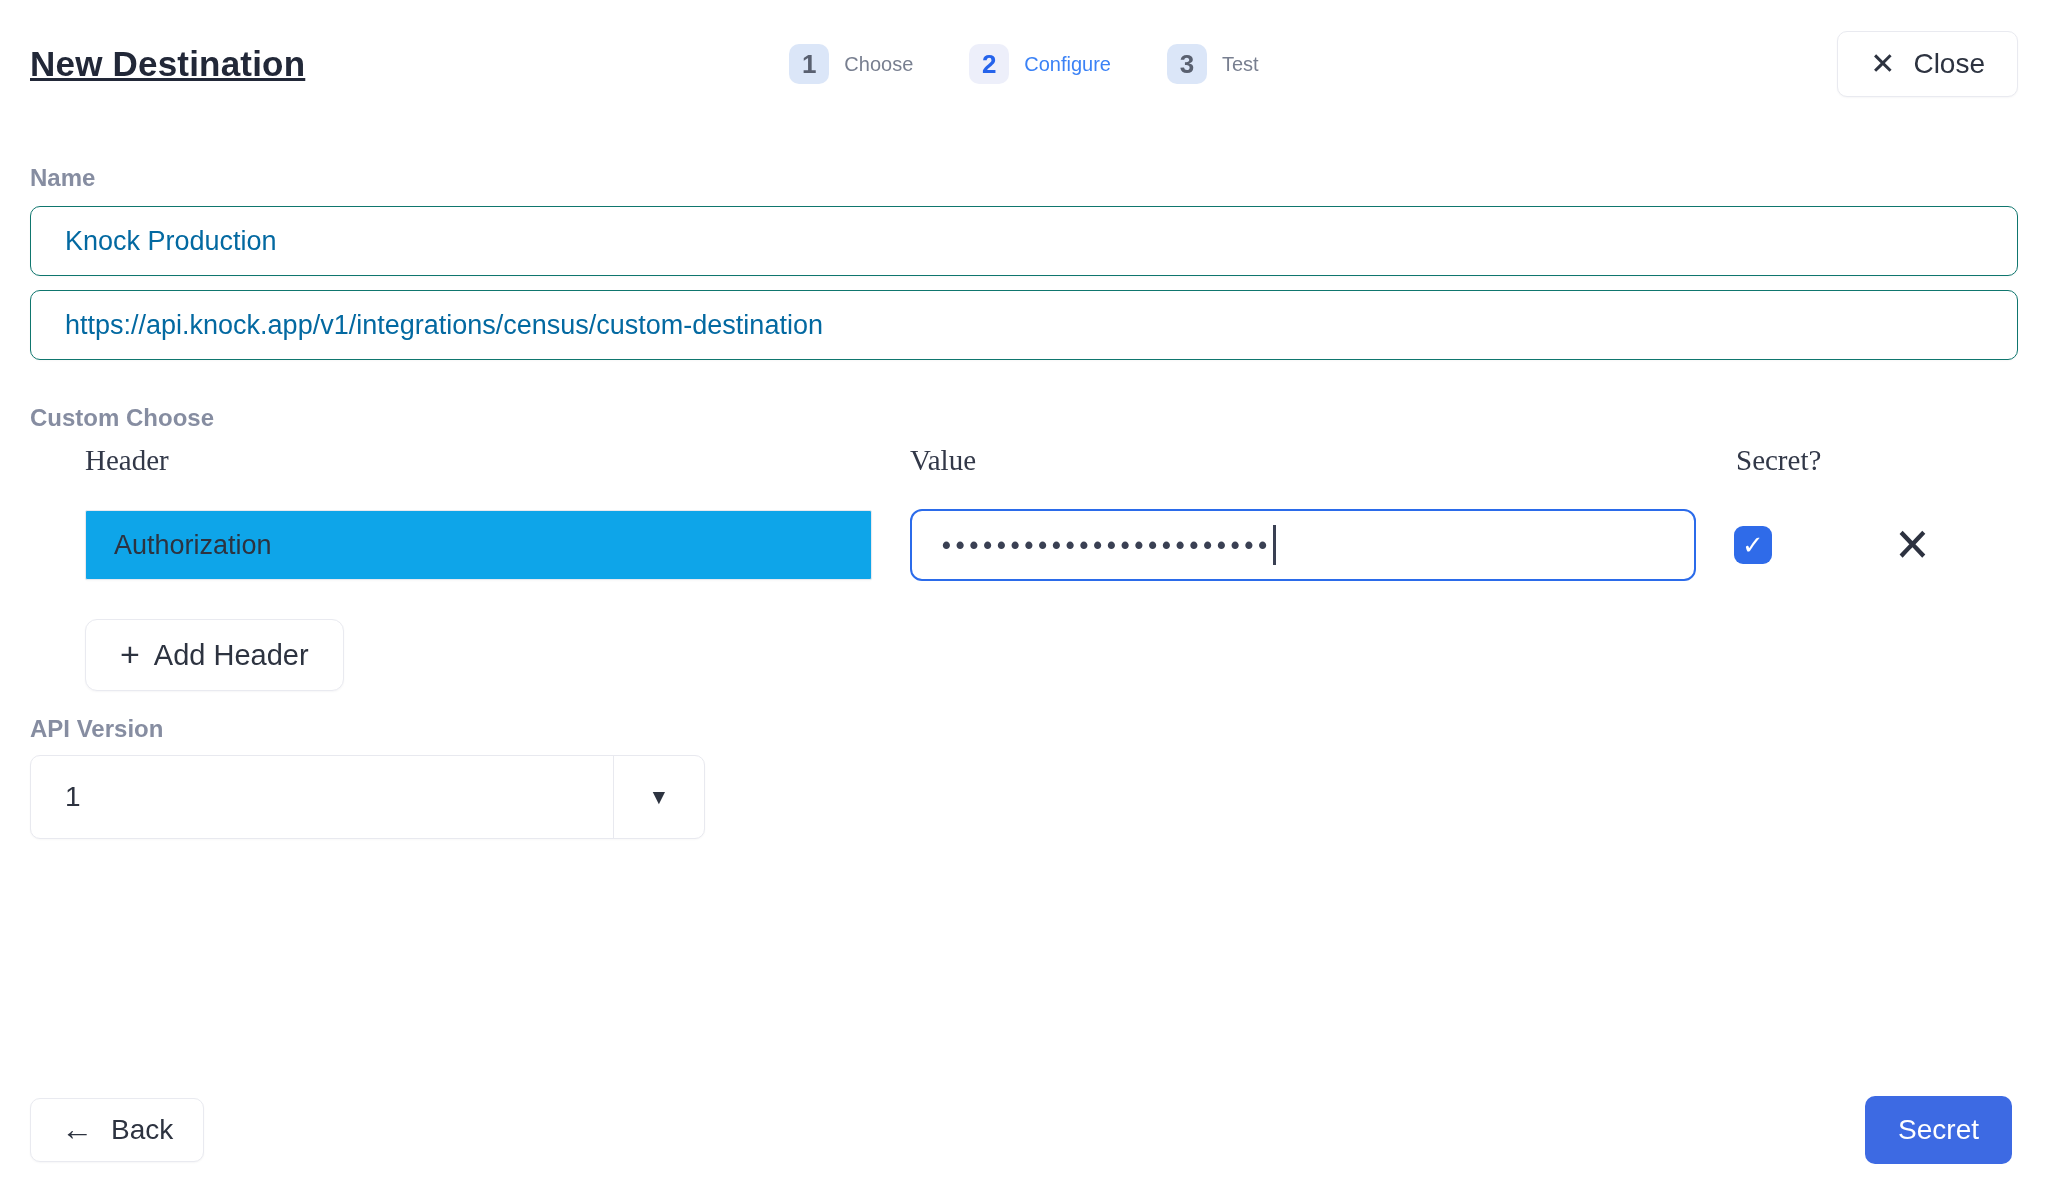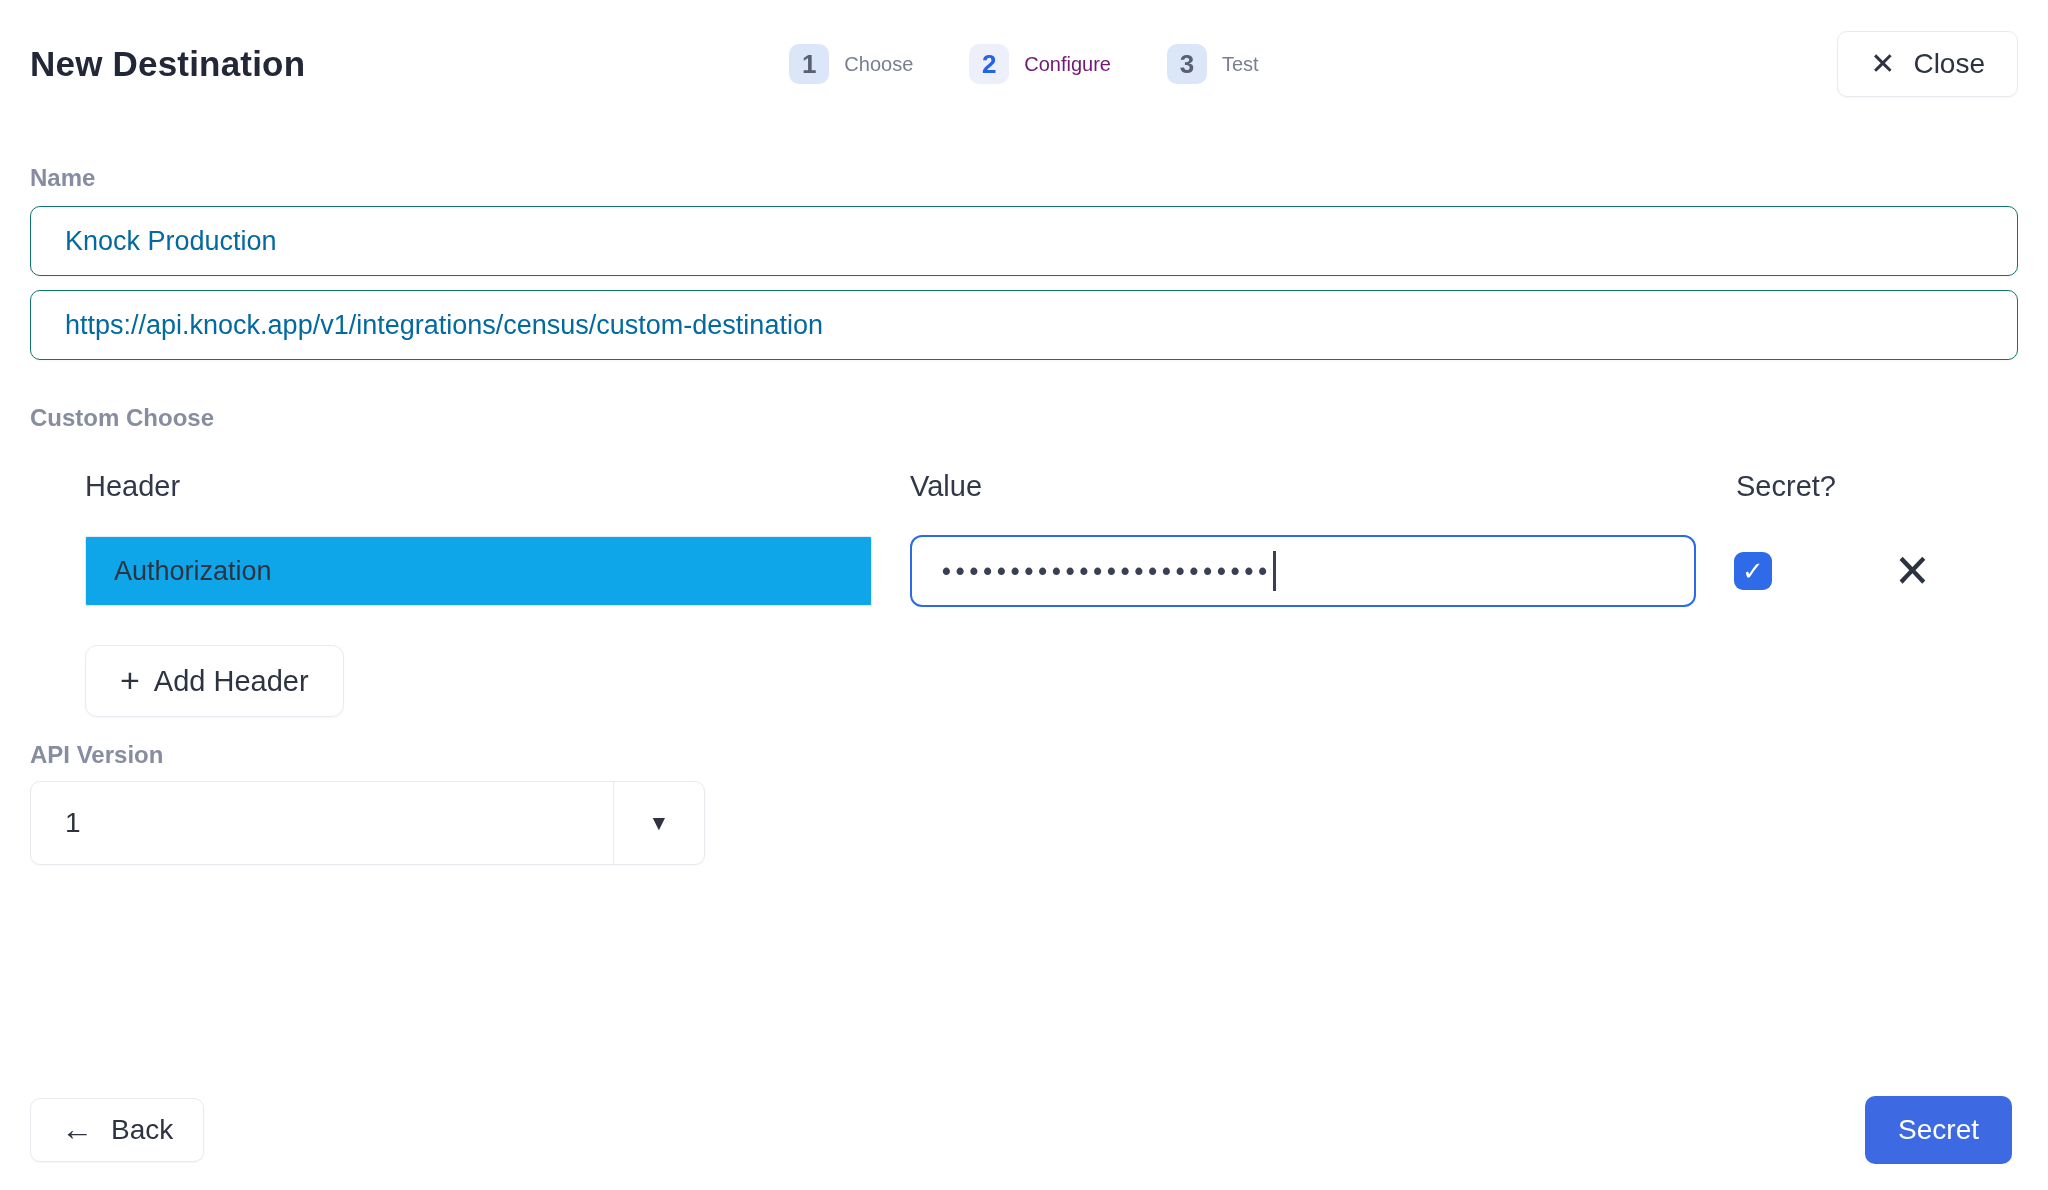--- a/index.html
+++ b/index.html
@@ -12,33 +12,33 @@
   .page { position: relative; width: 2048px; height: 1190px; padding: 0 30px; }
 
   
   .topbar {
     display: flex; align-items: center;
     padding-top: 28px; height: 100px;
   }
   .topbar .side { flex: 1 1 0; display: flex; align-items: center; }
   .topbar .side.right { justify-content: flex-end; }
   .page-title {
-    font-size: 35px; font-weight: 600; color: #222838; letter-spacing: 0.2px;
+    font-size: 35px; font-weight: 600; color: #222838; letter-spacing: 0.2px; text-decoration: underline;
   }
   .steps { display: flex; align-items: center; gap: 56px; }
   .step { display: flex; align-items: center; gap: 15px; }
   .step-badge {
     width: 40px; height: 40px; border-radius: 10px;
     display: flex; align-items: center; justify-content: center;
     font-size: 26px; font-weight: 700;
   }
   .step.inactive .step-badge { background: #dbe6f8; color: #596070; }
   .step.inactive .step-label { color: #787f90; }
   .step.active .step-badge { background: #edeffa; color: #2563eb; }
-  .step.active .step-label { color: #701a75; font-weight: 500; }
+  .step.active .step-label { color: #3b82f6; font-weight: 500; }
   .step-label { font-size: 20px; }
 
   .btn {
     display: inline-flex; align-items: center; justify-content: center;
     background: #ffffff; border: 1px solid #e9eaf0; border-radius: 10px;
     font-size: 28px; color: #2d3340; cursor: pointer;
     box-shadow: 0 1px 2px rgba(20,24,40,0.04);
     font-family: inherit;
   }
   .close-btn { height: 66px; padding: 0 32px; gap: 18px; }
@@ -63,21 +63,21 @@
   }
 
   
   .headers-table { margin-left: 55px; }
   .headers-grid {
     display: grid;
     grid-template-columns: 787px 786px 1fr;
     column-gap: 38px;
     align-items: center;
   }
-  .col-head-row { margin-top: 38px; }
+  .col-head-row { margin-top: 12px; font-family: Liberation Serif, serif; }
   .col-head { font-size: 29px; color: #323848; font-weight: 400; }
   .col-head.secret { padding-left: 2px; }
   .header-row { margin-top: 32px; }
   .cell-input {
     width: 100%; height: 70px;
     border: 1px solid #e8e9ef; border-radius: 2px;
     padding: 0 28px; font-size: 27px; color: #2d3340;
     font-family: inherit; background: #0ea5e9; outline: none;
     box-shadow: 0 1px 2px rgba(20,24,40,0.03);
   }

